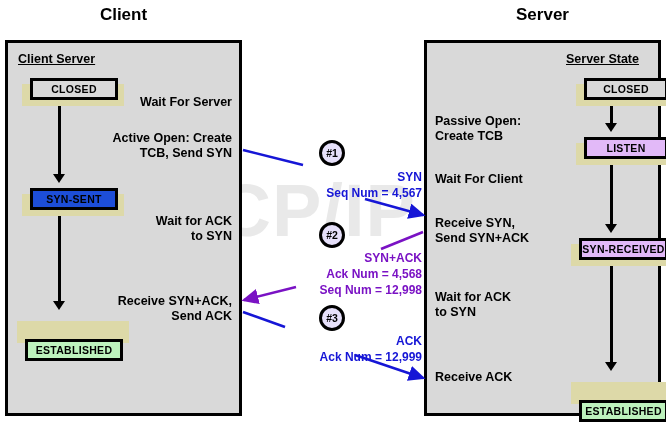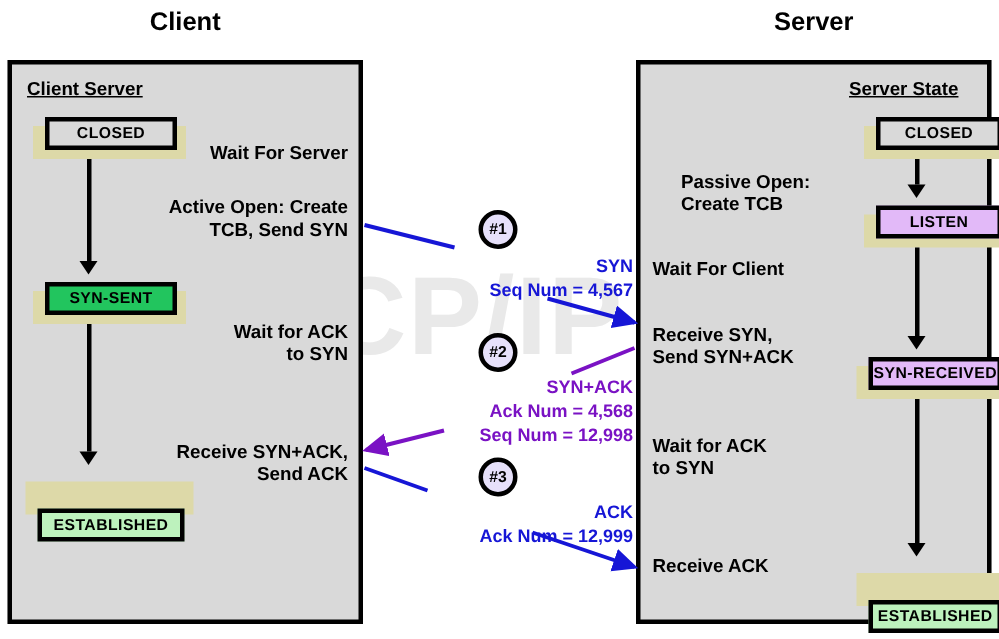--- a/index.html
+++ b/index.html
@@ -39,21 +39,21 @@
     position:absolute;left:6px;top:6px;width:100%;height:100%;
     background:#ddd9a8;
   }
   .state-box{
     position:relative;border:3px solid #000;box-sizing:border-box;
     display:flex;align-items:center;justify-content:center;
     font-size:10.5px;font-weight:bold;color:#000;letter-spacing:.3px;
     white-space:nowrap;height:100%;
   }
   .fill-gray{background:#d9d9d9;}
-  .fill-blue{background:#22c55e;}
+  .fill-blue{background:#1d4ed8;}
   .fill-green{background:#bdf2bd;margin-top:24px;}
   .fill-purple{background:#e2b9f8;}
 
   
   .vline{position:absolute;background:#000;width:3px;z-index:6;}
   .vhead{
     position:absolute;width:0;height:0;z-index:6;
     border-left:6px solid transparent;
     border-right:6px solid transparent;
     border-top:9px solid #000;
@@ -155,21 +155,21 @@
 
   <div class="vline" style="left:610px;top:106px;height:17px;"></div>
   <div class="vhead" style="left:605px;top:123px;"></div>
 
   <div class="vline" style="left:610px;top:165px;height:59px;"></div>
   <div class="vhead" style="left:605px;top:224px;"></div>
 
   <div class="vline" style="left:610px;top:266px;height:96px;"></div>
   <div class="vhead" style="left:605px;top:362px;"></div>
 
-  <div class="evt" style="left:435px;top:114px;width:170px;margin-left:19px;">Passive Open:
+  <div class="evt" style="left:435px;top:114px;width:170px;">Passive Open:
 Create TCB</div>
 
   <div class="evt" style="left:435px;top:172px;width:170px;">Wait For Client</div>
 
   <div class="evt" style="left:435px;top:216px;width:170px;">Receive SYN,
 Send SYN+ACK</div>
 
   <div class="evt" style="left:435px;top:290px;width:170px;">Wait for ACK
 to SYN</div>
 

